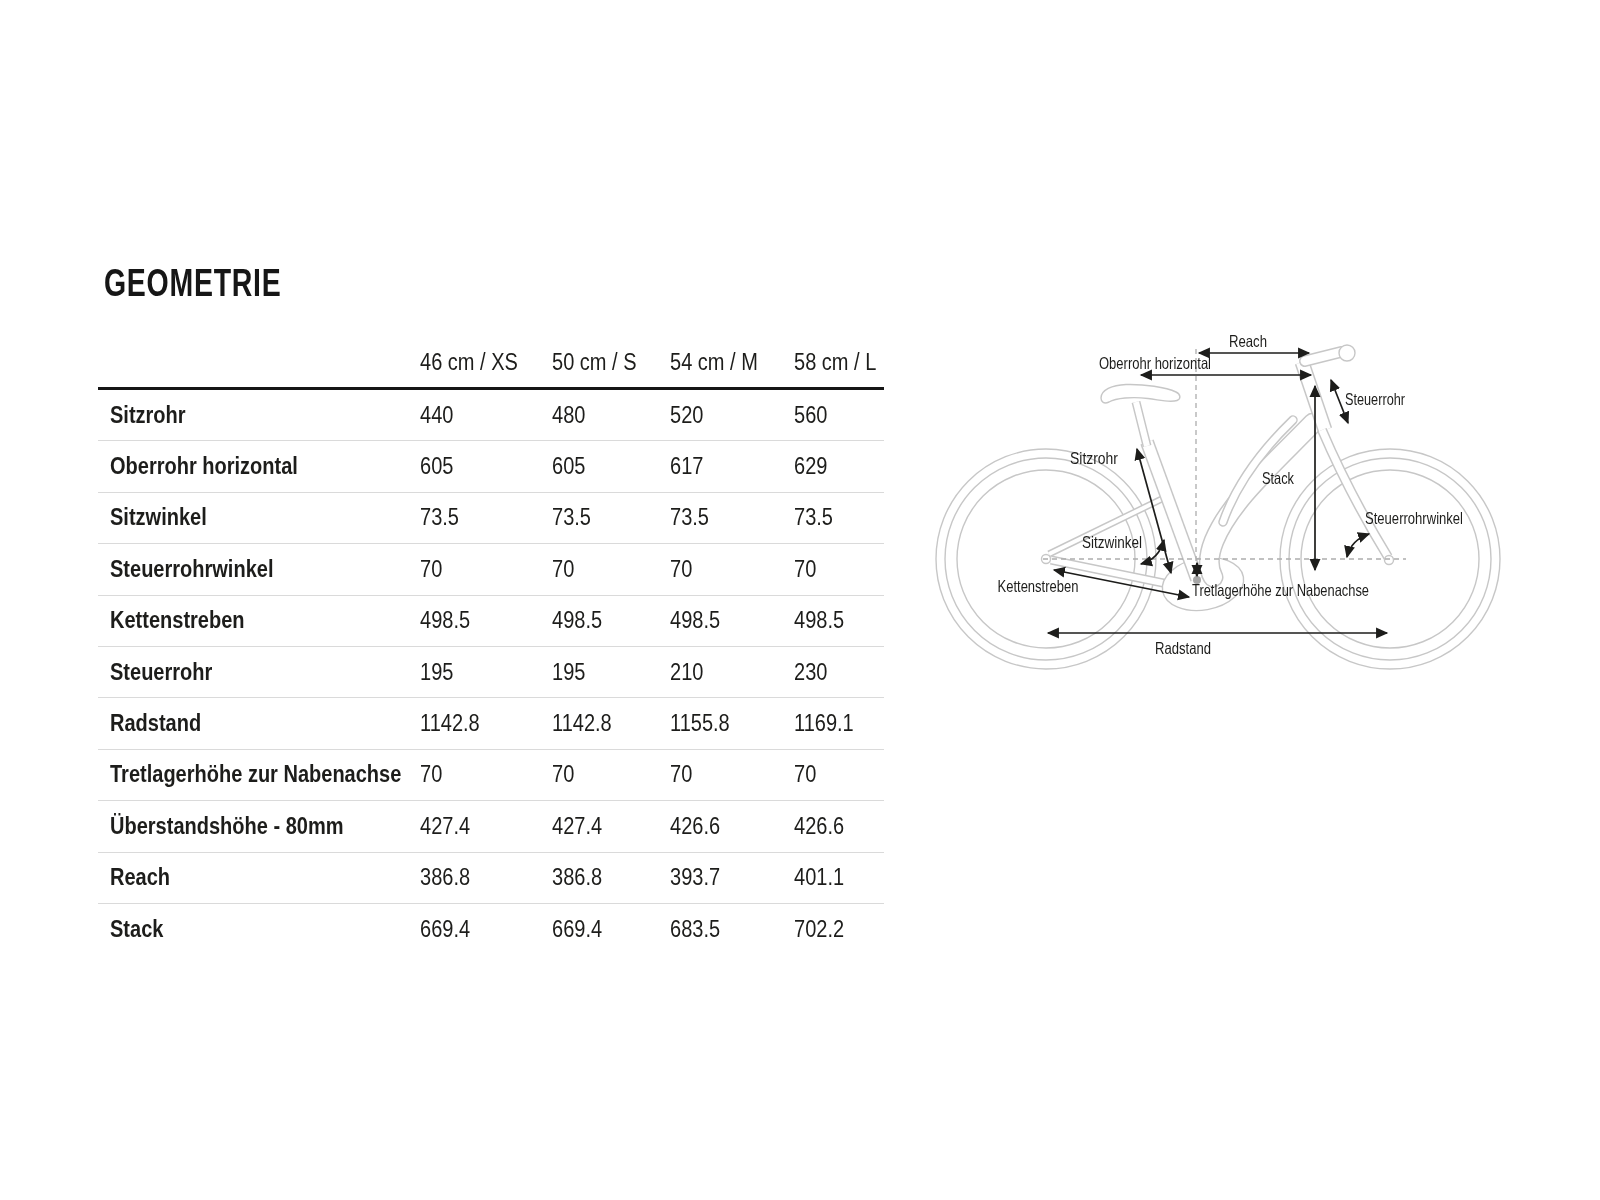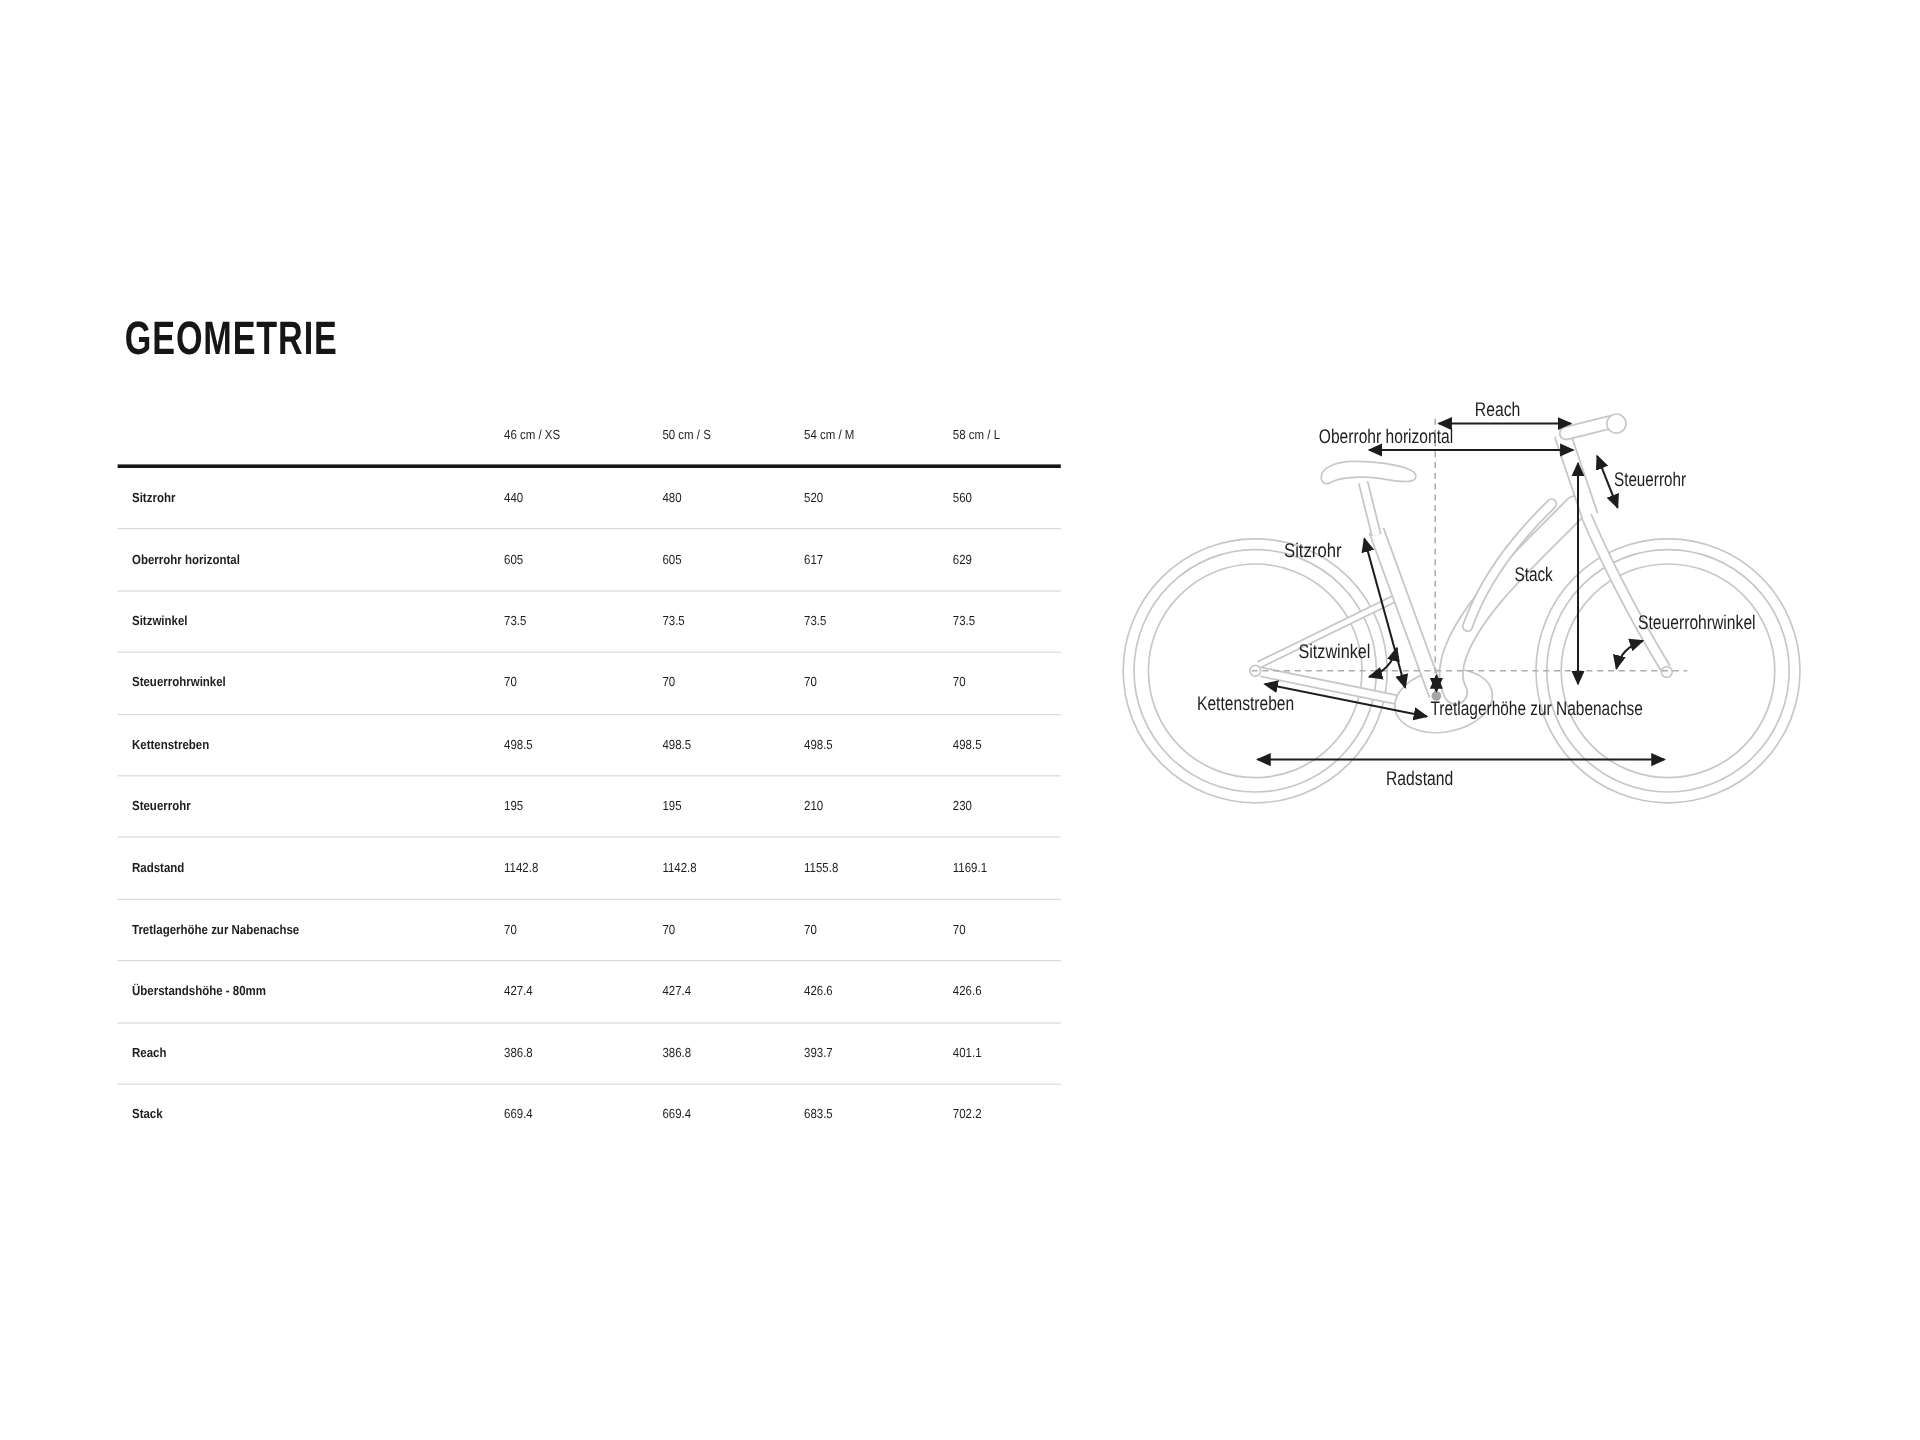--- a/index.html
+++ b/index.html
@@ -15,21 +15,21 @@
   .geo-table{
     position:absolute;left:98px;top:338px;width:786px;
   }
   .thead,.trow{
     display:grid;grid-template-columns:322px 132px 118px 124px 1fr;
     align-items:center;
   }
   .thead{height:49px;border-bottom:3px solid #161616;}
   .trow{height:50.4px;border-bottom:1px solid #dadada;}
   .trow:last-child{border-bottom:none;}
-  .cell{font-size:11px;font-weight:400;white-space:nowrap;text-decoration:underline;}
+  .cell{font-size:23px;font-weight:400;white-space:nowrap;text-decoration:underline;}
   .cell.label{padding-left:12px;font-weight:700;}
   .cond{display:inline-block;transform:scaleX(0.87);transform-origin:0 50%;}
   .diagram{position:absolute;left:920px;top:325px;width:600px;height:350px;}
   svg text{
     font-family:"Liberation Sans", sans-serif;
     font-size:16.5px;fill:#1d1d1b;
   }
 </style>
 </head>
 <body>

